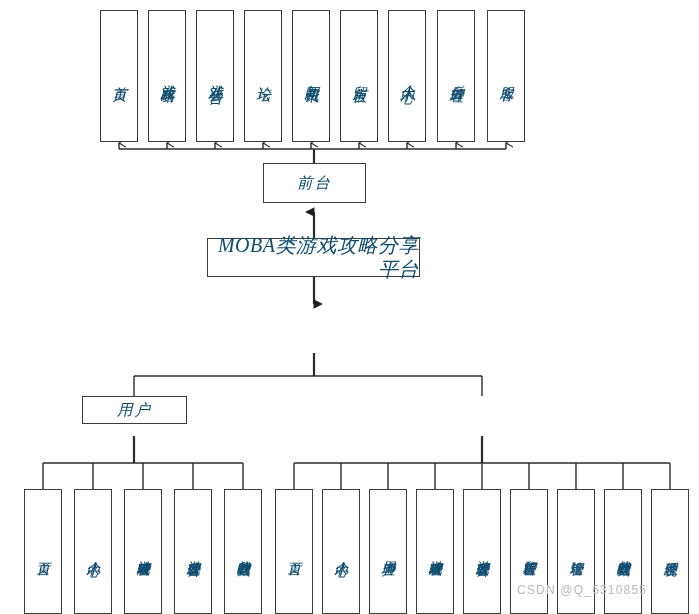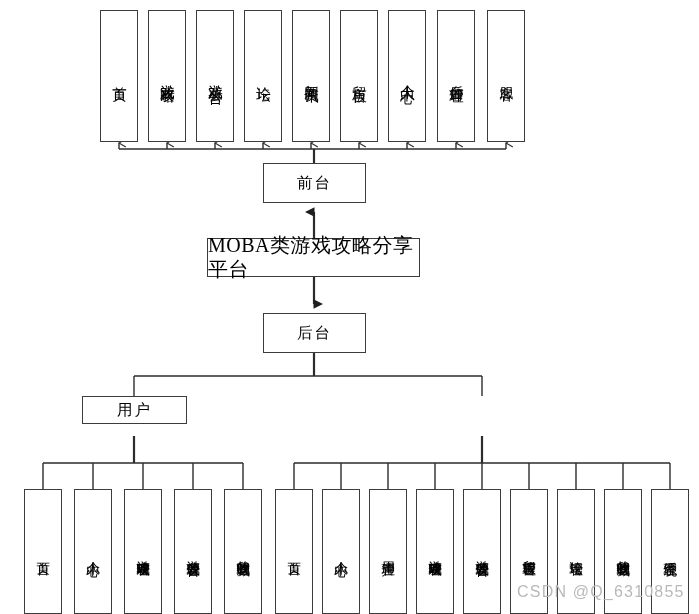--- a/index.html
+++ b/index.html
@@ -27,23 +27,24 @@
     pointer-events: none;
   }
   .node {
     position: absolute;
     box-sizing: border-box;
     border: 1px solid #3c3c3c;
     background: #ffffff;
     display: flex;
     align-items: center;
     justify-content: center;
-    text-align: left;
+    text-align: right;
     line-height: 1.16;
-    color: #000000;
+    color: #0c4a6e;
+    font-style: italic;
   }
   
   .node.vert {
     writing-mode: vertical-rl;
     text-orientation: upright;
     letter-spacing: 1px;
     font-size: 14px;
     padding: 4px 0;
     align-items: center;
     justify-content: center;
@@ -62,21 +63,21 @@
   }
   .node.title-node {
     font-size: 20px;
     letter-spacing: 0.5px;
   }
   .watermark {
     position: absolute;
     left: 517px;
     top: 583px;
     font-family: "Liberation Sans", sans-serif;
-    font-size: 16px;
+    font-size: 12px;
     letter-spacing: 1.2px;
     color: #b9b9b9;
     white-space: nowrap;
     pointer-events: none;
   }
 </style>
 </head>
 <body>
 
 <div id="canvas">
@@ -144,21 +145,20 @@
   <div class="node vert top-row" style="left:292px;top:10px;width:38px;height:132px;">新闻资讯</div>
   <div class="node vert top-row" style="left:340px;top:10px;width:38px;height:132px;">留言板</div>
   <div class="node vert top-row" style="left:388px;top:10px;width:38px;height:132px;">个人中心</div>
   <div class="node vert top-row" style="left:437px;top:10px;width:38px;height:132px;">后台管理</div>
   <div class="node vert top-row" style="left:487px;top:10px;width:38px;height:132px;">客服</div>
 
   <div class="node horiz" style="left:263px;top:163px;width:103px;height:40px;">前台</div>
 
   <div class="node title-node" style="left:207px;top:238px;width:213px;height:39px;">MOBA类游戏攻略分享平台</div>
 
-  <div class="node horiz" style="left:263px;top:313px;width:103px;height:40px;">后台</div>
 
   <div class="node horiz" style="left:82px;top:396px;width:105px;height:28px;">用户</div>
 
   <div class="node vert leaf" style="left:24px;top:489px;width:38px;height:125px;">首页</div>
   <div class="node vert leaf" style="left:74px;top:489px;width:38px;height:125px;">个人中心</div>
   <div class="node vert leaf" style="left:124px;top:489px;width:38px;height:125px;">游戏攻略管理</div>
   <div class="node vert leaf" style="left:174px;top:489px;width:38px;height:125px;">游戏公告管理</div>
   <div class="node vert leaf" style="left:224px;top:489px;width:38px;height:125px;">我的收藏管理</div>
 
   <div class="node vert leaf" style="left:275px;top:489px;width:38px;height:125px;">首页</div>

